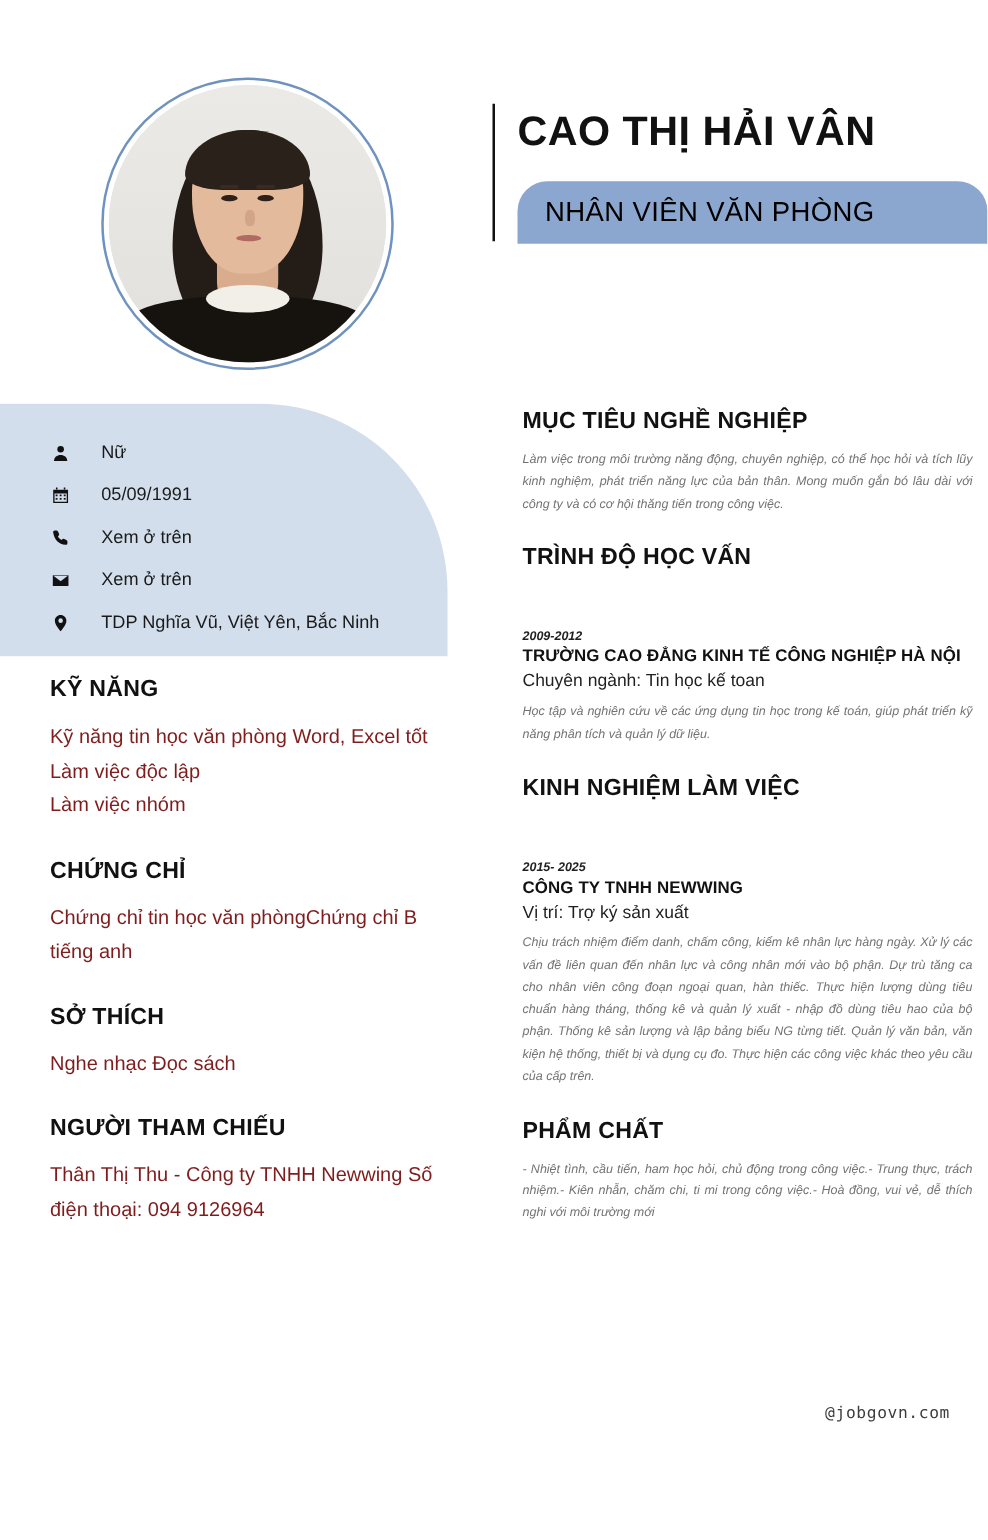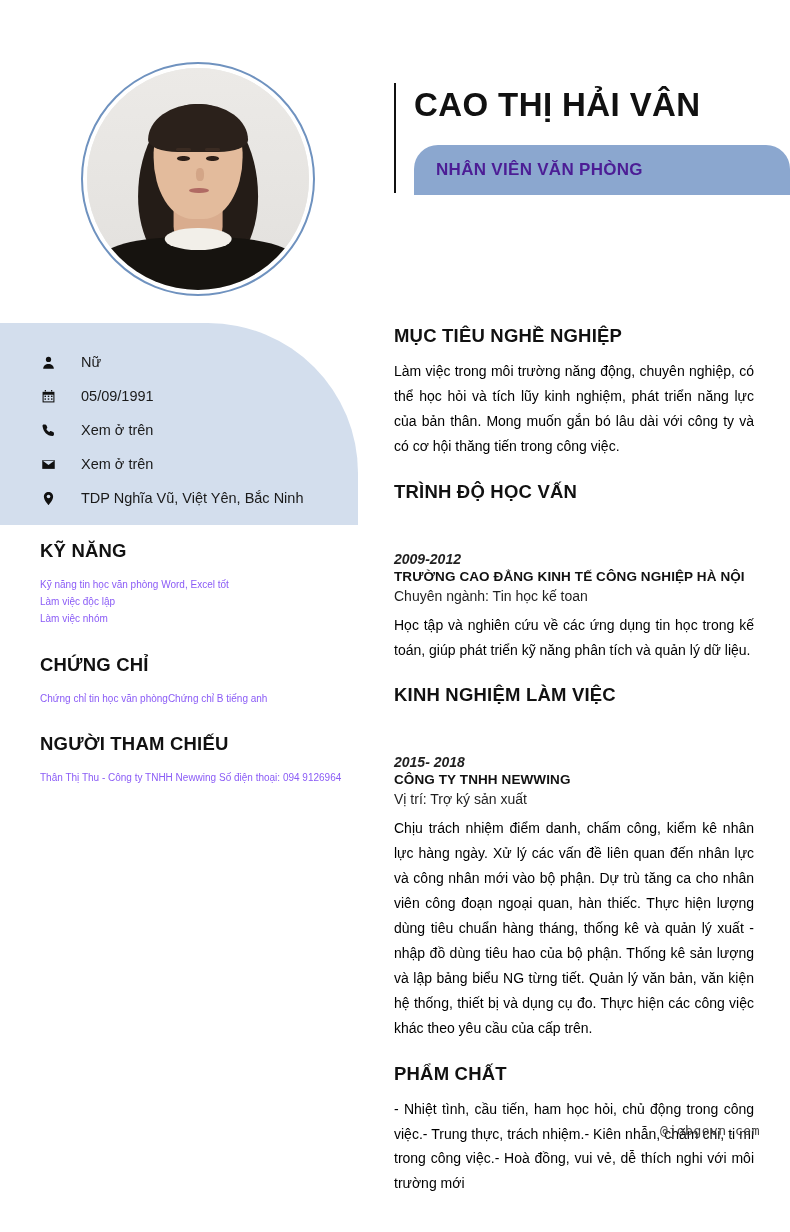--- a/index.html
+++ b/index.html
@@ -167,23 +167,23 @@
     top: 145px;
     width: 376px;
     height: 50px;
     background: #8ba7cf;
     border-radius: 24px 24px 0 0;
     display: flex;
     align-items: center;
     padding-left: 22px;
   }
   .job-badge-text {
-    font-size: 17px;
-    font-weight: bold;
-    color: #4c1d95;
+    font-size: 22px;
+    font-weight: normal;
+    color: #000000;
     letter-spacing: 0.3px;
   }
 
   
   .contact-panel {
     position: absolute;
     left: 0;
     top: 323px;
     width: 358px;
     height: 202px;
@@ -223,52 +223,53 @@
   .sec-title {
     font-size: 18.5px;
     font-weight: bold;
     color: #111111;
     letter-spacing: 0.2px;
     margin-bottom: 14px;
   }
   .sec-block { margin-bottom: 26px; }
 
   .sec-line {
-    font-size: 10px;
+    font-size: 16px;
     line-height: 1.72;
-    color: #8b5cf6;
+    color: #7f1d1d;
   }
 
   
   .right-col {
     position: absolute;
-    left: 394px;
+    left: 418px;
     top: 325px;
     width: 360px;
   }
 
   .r-sec { margin-bottom: 22px; }
 
   .r-title {
     font-size: 18.5px;
     font-weight: bold;
     color: #111111;
     letter-spacing: 0.2px;
     margin-bottom: 12px;
   }
 
   .r-body {
-    font-size: 14px;
+    font-size: 10px;
     line-height: 1.78;
-    color: #000000;
+    color: #737373;
     text-align: justify;
+    font-style: italic;
   }
 
   .r-date {
-    font-size: 14px;
+    font-size: 10px;
     font-style: italic;
     font-weight: bold;
     color: #1f1f1f;
     margin-bottom: 2px;
     margin-top: 48px;
   }
 
   .r-org {
     font-size: 13.5px;
     font-weight: bold;
@@ -395,20 +396,24 @@
       <div class="sec-line">Kỹ năng tin học văn phòng Word, Excel tốt</div>
       <div class="sec-line">Làm việc độc lập</div>
       <div class="sec-line">Làm việc nhóm</div>
     </div>
 
     <div class="sec-block">
       <div class="sec-title">CHỨNG CHỈ</div>
       <div class="sec-line">Chứng chỉ tin học văn phòngChứng chỉ B tiếng anh</div>
     </div>
 
+    <div class="sec-block">
+      <div class="sec-title">SỞ THÍCH</div>
+      <div class="sec-line">Nghe nhạc Đọc sách</div>
+    </div>
 
     <div class="sec-block">
       <div class="sec-title">NGƯỜI THAM CHIẾU</div>
       <div class="sec-line">Thân Thị Thu - Công ty TNHH Newwing Số điện thoại: 094 9126964</div>
     </div>
   </div>
 
   <div class="right-col">
 
     <div class="r-sec">
@@ -419,21 +424,21 @@
     <div class="r-sec">
       <div class="r-title">TRÌNH ĐỘ HỌC VẤN</div>
       <div class="r-date">2009-2012</div>
       <div class="r-org">TRƯỜNG CAO ĐẲNG KINH TẾ CÔNG NGHIỆP HÀ NỘI</div>
       <div class="r-sub">Chuyên ngành: Tin học kế toan</div>
       <div class="r-body">Học tập và nghiên cứu về các ứng dụng tin học trong kế toán, giúp phát triển kỹ năng phân tích và quản lý dữ liệu.</div>
     </div>
 
     <div class="r-sec">
       <div class="r-title">KINH NGHIỆM LÀM VIỆC</div>
-      <div class="r-date">2015- 2018</div>
+      <div class="r-date">2015- 2025</div>
       <div class="r-org">CÔNG TY TNHH NEWWING</div>
       <div class="r-sub">Vị trí: Trợ ký sản xuất</div>
       <div class="r-body">Chịu trách nhiệm điểm danh, chấm công, kiểm kê nhân lực hàng ngày. Xử lý các vấn đề liên quan đến nhân lực và công nhân mới vào bộ phận. Dự trù tăng ca cho nhân viên công đoạn ngoại quan, hàn thiếc. Thực hiện lượng dùng tiêu chuẩn hàng tháng, thống kê và quản lý xuất - nhập đồ dùng tiêu hao của bộ phận. Thống kê sản lượng và lập bảng biểu NG từng tiết. Quản lý văn bản, văn kiện hệ thống, thiết bị và dụng cụ đo. Thực hiện các công việc khác theo yêu cầu của cấp trên.</div>
     </div>
 
     <div class="r-sec">
       <div class="r-title">PHẨM CHẤT</div>
       <div class="r-body">- Nhiệt tình, cầu tiến, ham học hỏi, chủ động trong công việc.- Trung thực, trách nhiệm.- Kiên nhẫn, chăm chi, ti mi trong công việc.- Hoà đồng, vui vẻ, dễ thích nghi với môi trường mới</div>
     </div>
   </div>

